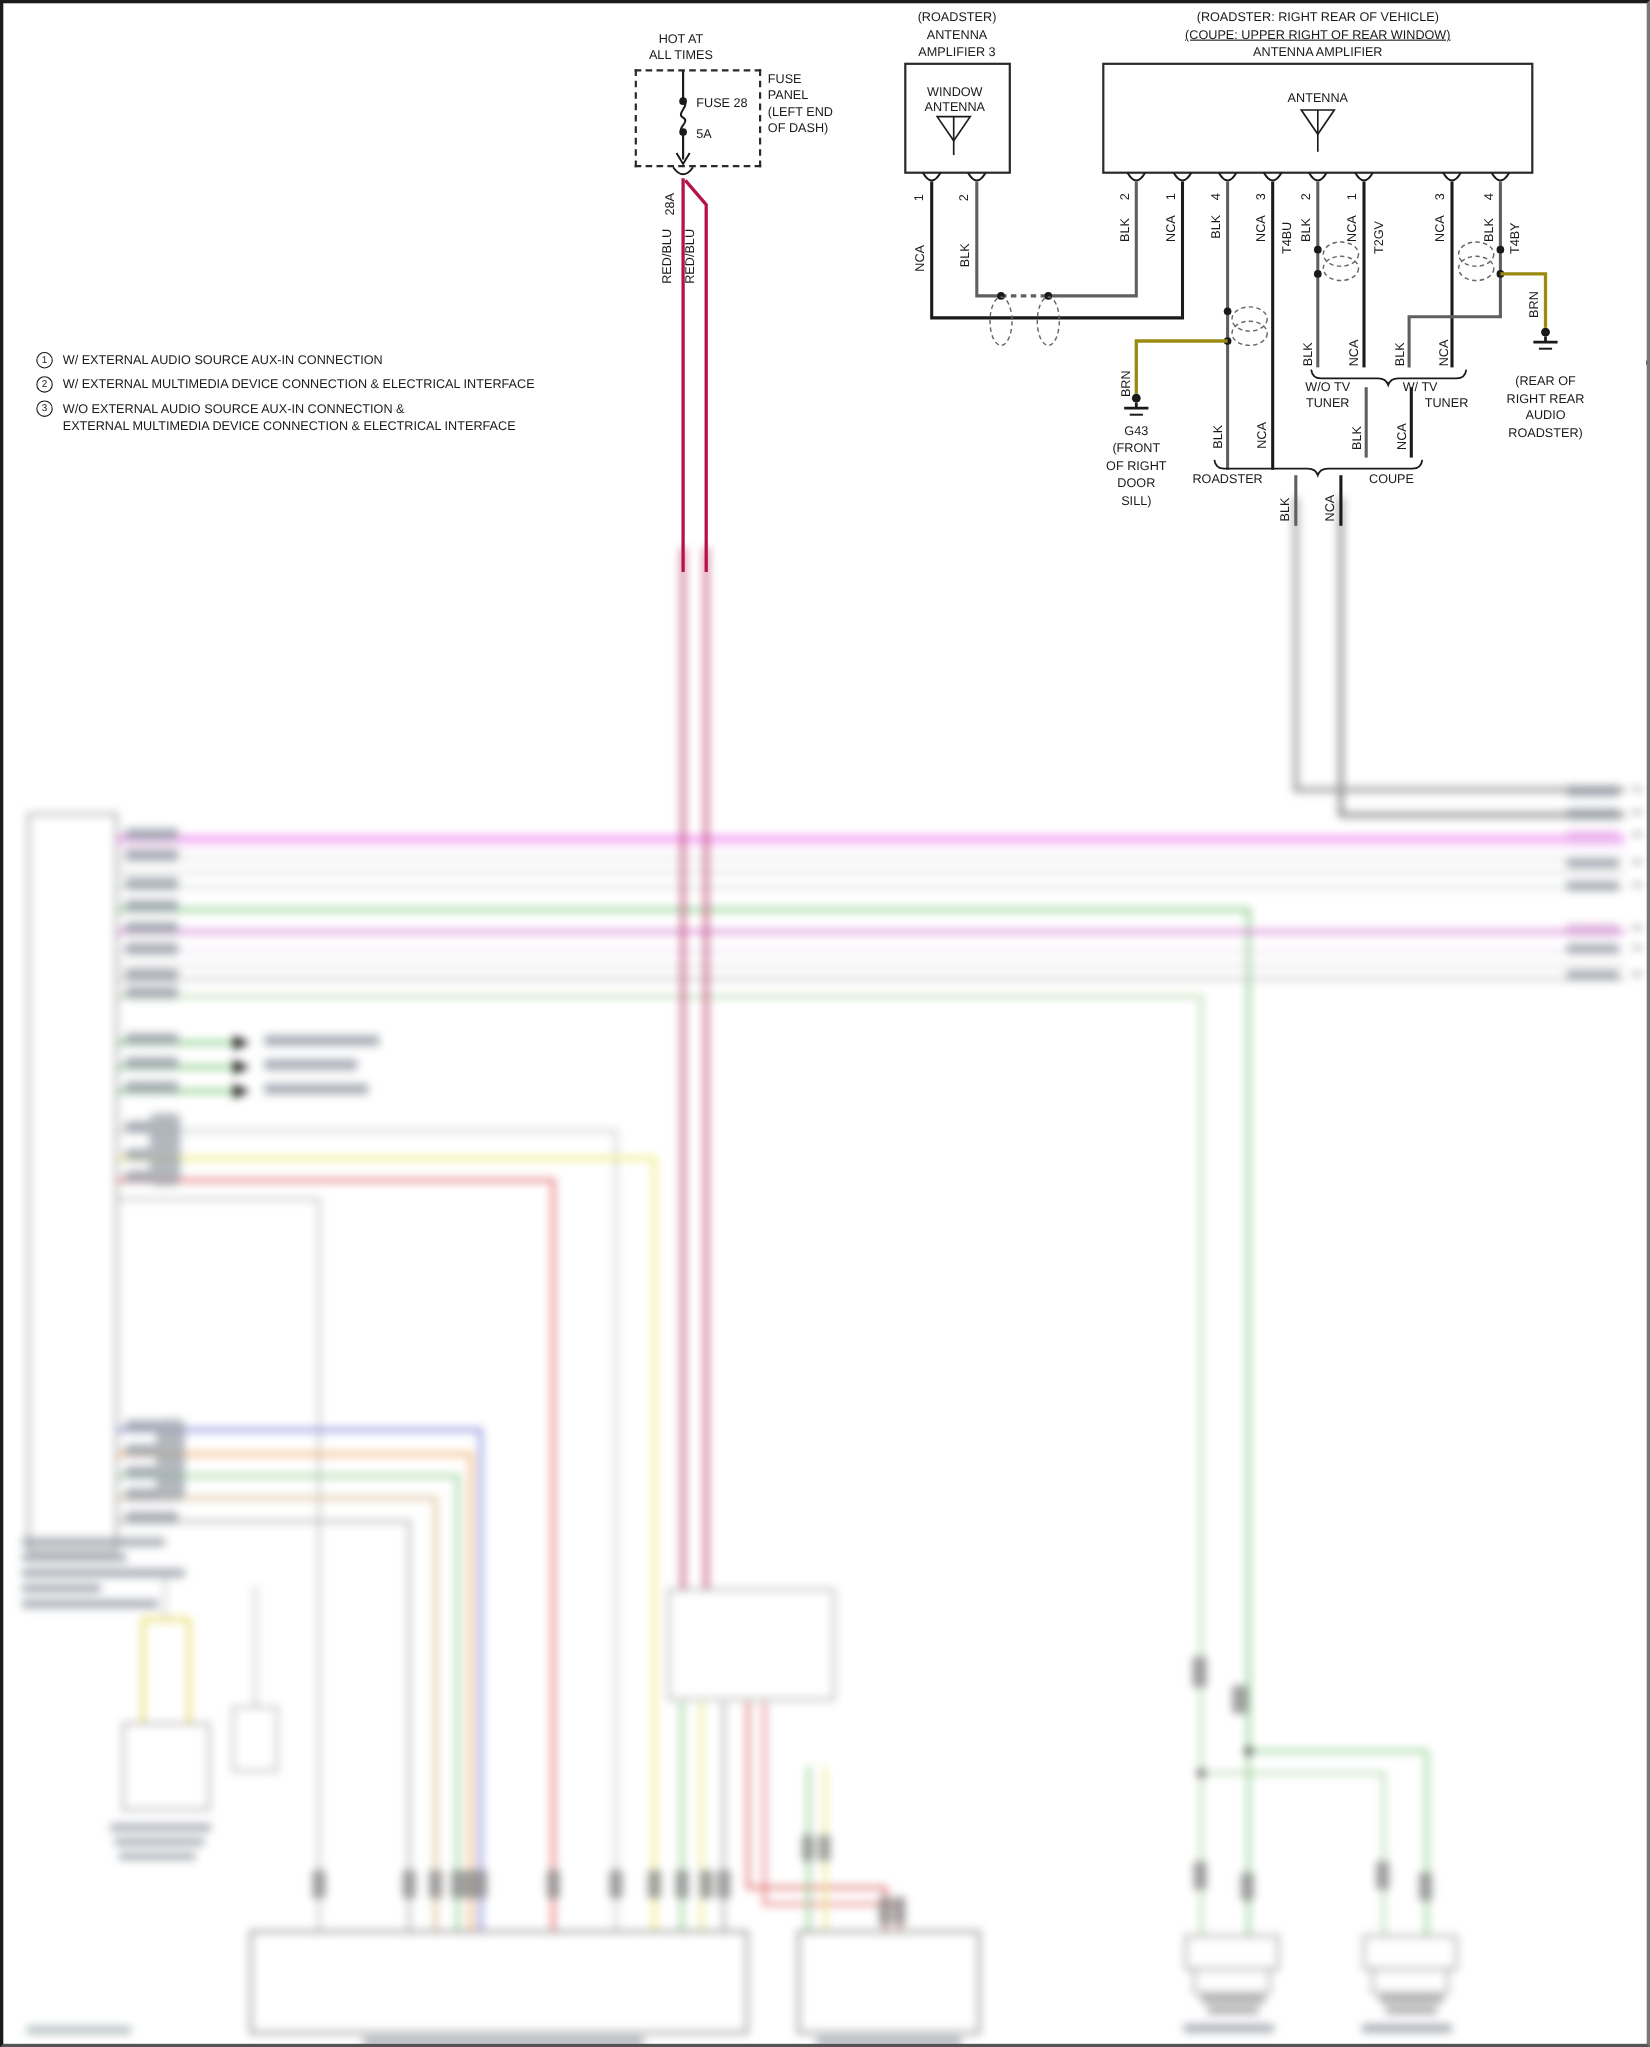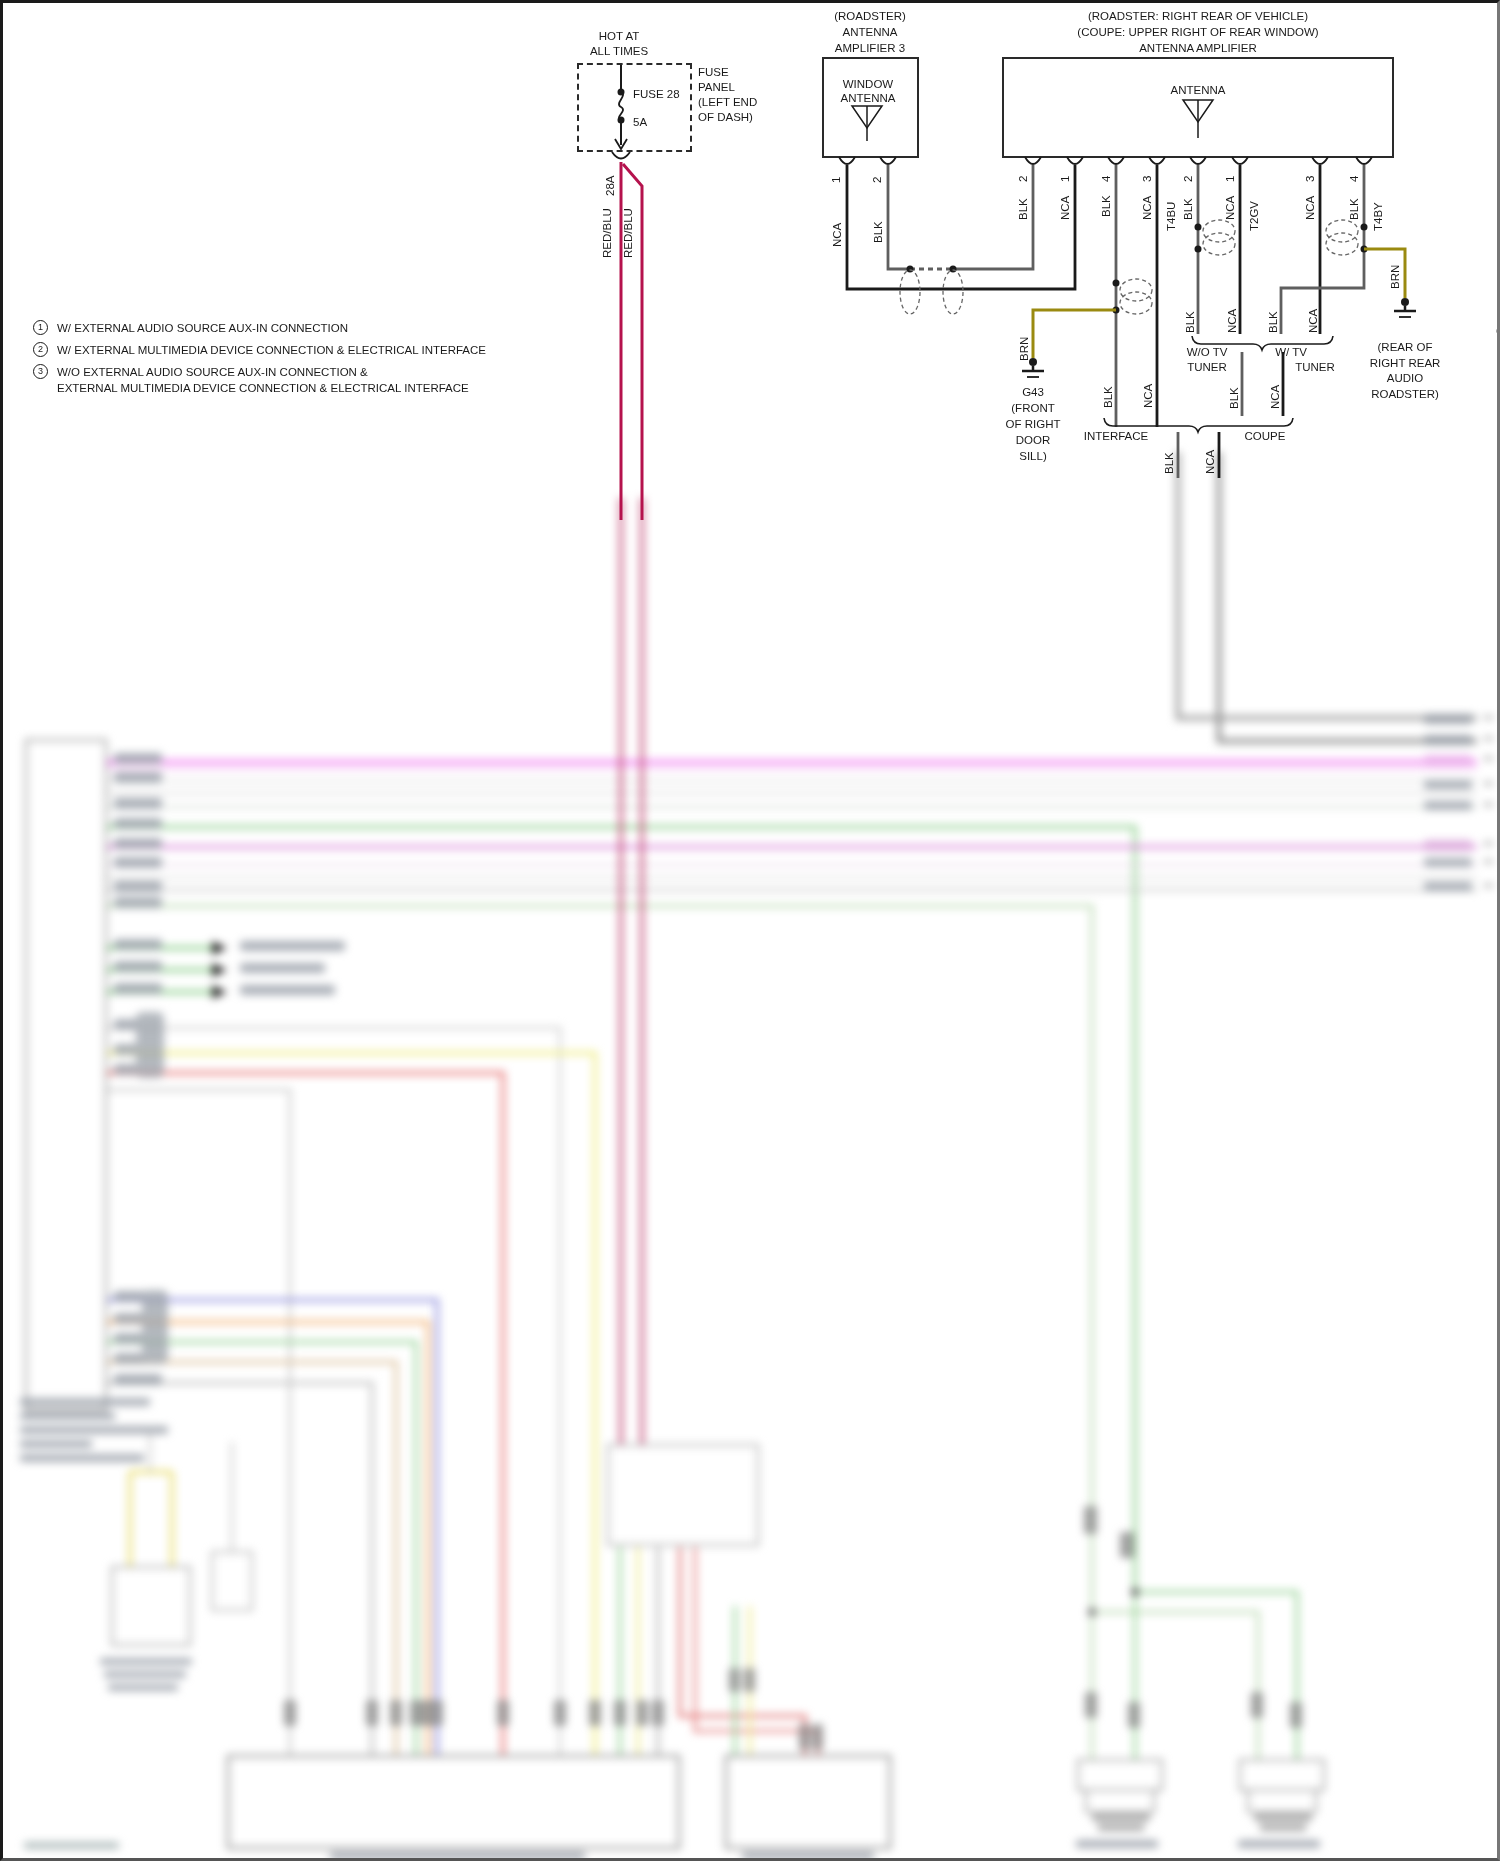--- a/index.html
+++ b/index.html
@@ -272,21 +272,21 @@
   <div class="vt" style="left:601px;top:258px;">RED/BLU</div>
   <div class="vt" style="left:622px;top:258px;">RED/BLU</div>
 
   <div class="t ct" style="left:870px;top:10px;">(ROADSTER)</div>
   <div class="t ct" style="left:870px;top:26px;">ANTENNA</div>
   <div class="t ct" style="left:870px;top:42px;">AMPLIFIER 3</div>
   <div class="t ct" style="left:868px;top:78px;">WINDOW</div>
   <div class="t ct" style="left:868px;top:92px;">ANTENNA</div>
 
   <div class="t ct" style="left:1198px;top:10px;">(ROADSTER: RIGHT REAR OF VEHICLE)</div>
-  <div class="t ct" style="left:1198px;top:26px;">(COUPE: UPPER RIGHT OF REAR WINDOW)</div>
+  <div class="t ct" style="left:1198px;top:26px;text-decoration:underline;">(COUPE: UPPER RIGHT OF REAR WINDOW)</div>
   <div class="t ct" style="left:1198px;top:42px;">ANTENNA AMPLIFIER</div>
   <div class="t ct" style="left:1198px;top:84px;">ANTENNA</div>
 
   <div class="vt" style="left:830px;top:183px;">1</div>
   <div class="vt" style="left:871px;top:183px;">2</div>
   <div class="vt" style="left:831px;top:247px;">NCA</div>
   <div class="vt" style="left:872px;top:243px;">BLK</div>
 
   <div class="vt" style="left:1017px;top:182px;">2</div>
   <div class="vt" style="left:1059px;top:182px;">1</div>
@@ -329,21 +329,21 @@
   <div class="t ct" style="left:1470px;top:325px;margin-left:40px;">G730</div>
   <div class="t ct" style="left:1405px;top:341px;">(REAR OF</div>
   <div class="t ct" style="left:1405px;top:357px;">RIGHT REAR</div>
   <div class="t ct" style="left:1405px;top:372px;">AUDIO</div>
   <div class="t ct" style="left:1405px;top:388px;">ROADSTER)</div>
 
   <div class="t ct" style="left:1207px;top:346px;">W/O TV</div>
   <div class="t ct" style="left:1207px;top:361px;">TUNER</div>
   <div class="t ct" style="left:1256px;top:346px;margin-left:35px;">W/ TV</div>
   <div class="t ct" style="left:1315px;top:361px;">TUNER</div>
-  <div class="t ct" style="left:1116px;top:430px;">INTERFACE</div>
+  <div class="t ct" style="left:1116px;top:430px;">ROADSTER</div>
   <div class="t ct" style="left:1265px;top:430px;">COUPE</div>
 
   <div class="lgc" style="left:33px;top:320px;">1</div>
   <div class="t" style="left:57px;top:322px;">W/ EXTERNAL AUDIO SOURCE AUX-IN CONNECTION</div>
   <div class="lgc" style="left:33px;top:342px;">2</div>
   <div class="t" style="left:57px;top:344px;">W/ EXTERNAL MULTIMEDIA DEVICE CONNECTION &amp; ELECTRICAL INTERFACE</div>
   <div class="lgc" style="left:33px;top:364px;">3</div>
   <div class="t" style="left:57px;top:366px;">W/O EXTERNAL AUDIO SOURCE AUX-IN CONNECTION &amp;</div>
   <div class="t" style="left:57px;top:382px;">EXTERNAL MULTIMEDIA DEVICE CONNECTION &amp; ELECTRICAL INTERFACE</div>
 

